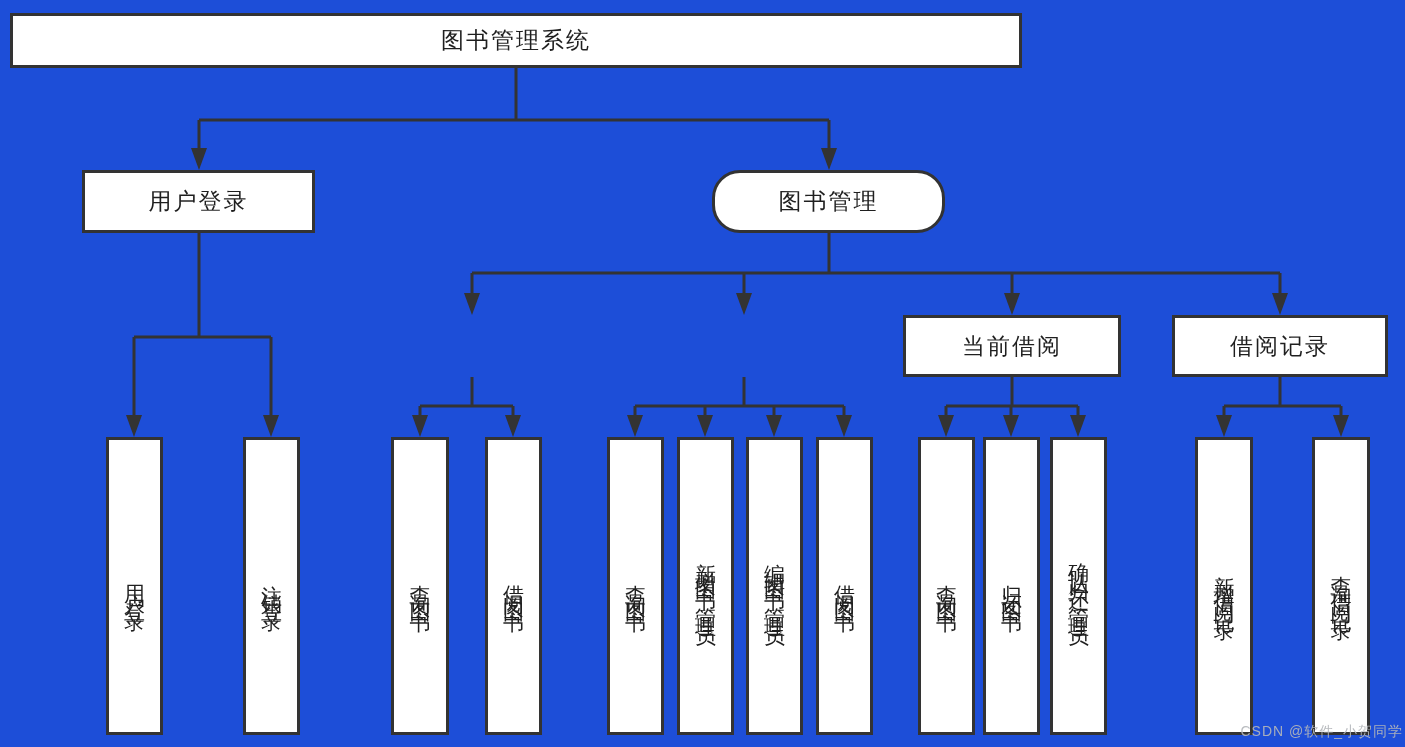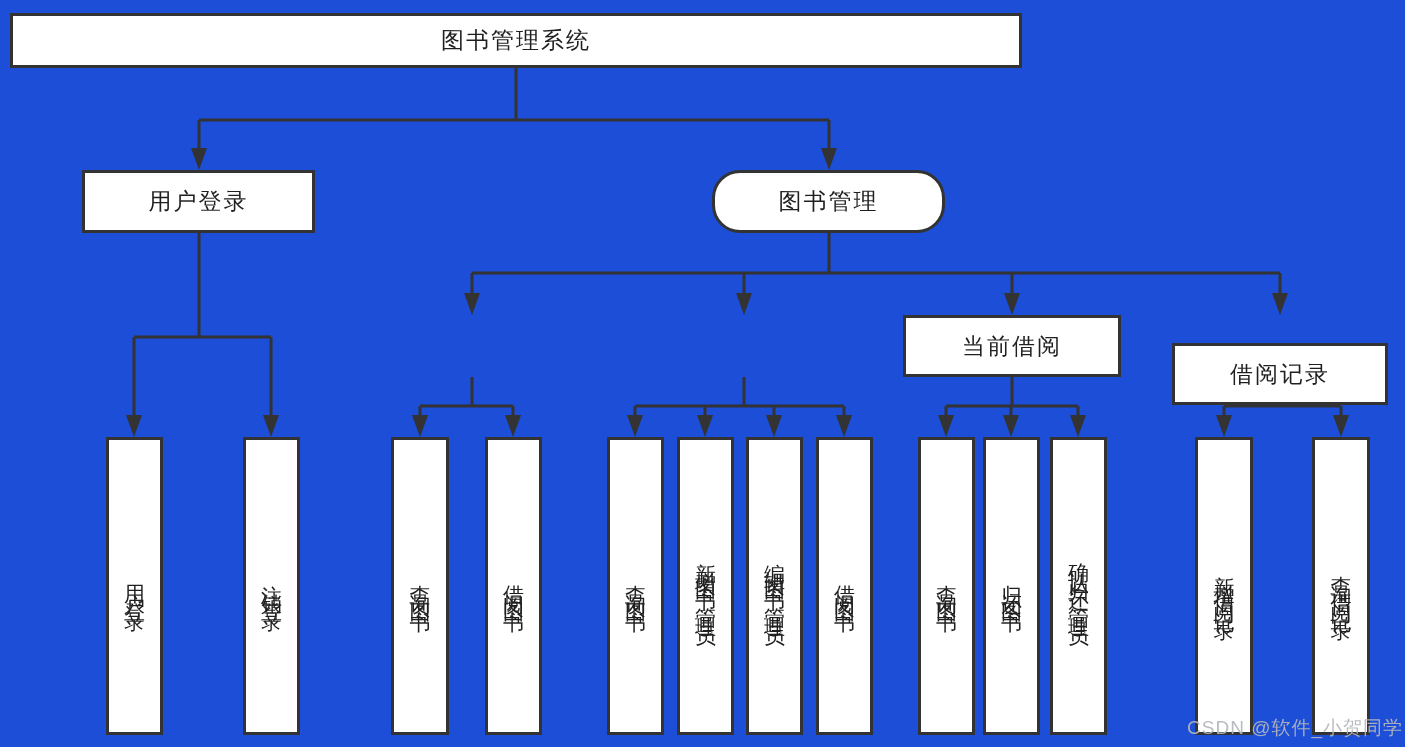--- a/index.html
+++ b/index.html
@@ -13,21 +13,21 @@
     display:flex;align-items:center;justify-content:center;color:#1f1f1f;z-index:1;
   }
   .lvl{font-size:23px;letter-spacing:2px;}
   .leaf{
     top:437px;height:298px;
     writing-mode:vertical-rl;text-orientation:mixed;
     font-size:21px;letter-spacing:9px;
   }
   .watermark{
     position:absolute;right:2px;bottom:6px;z-index:5;
-    font-size:19px;color:#b3b6ba;opacity:.92;letter-spacing:1px;
+    font-size:14px;color:#b3b6ba;opacity:.92;letter-spacing:1px;
   }
 </style>
 </head>
 <body>
 
 <div id="canvas">
 
   <svg id="connectors" width="1405" height="747" viewBox="0 0 1405 747">
       <g>
         <path d="M516 68 V120 M199 120 H829 M199 120 V162 M829 120 V162" stroke="#333333" stroke-width="3" fill="none"></path>
@@ -70,21 +70,21 @@
         <polygon points="1333,415 1349,415 1341,437" fill="#333333"></polygon>
       </g>
     </svg>
 
   <div class="box lvl" style="left:10px;top:13px;width:1012px;height:55px;">图书管理系统</div>
 
   <div class="box lvl" style="left:82px;top:170px;width:233px;height:63px;">用户登录</div>
   <div class="box lvl" style="left:712px;top:170px;width:233px;height:63px;border-radius:28px;">图书管理</div>
 
   <div class="box lvl" style="left:903px;top:315px;width:218px;height:62px;">当前借阅</div>
-  <div class="box lvl" style="left:1172px;top:315px;width:216px;height:62px;margin-top:28px;">借阅记录</div>
+  <div class="box lvl" style="left:1172px;top:315px;width:216px;height:62px;">借阅记录</div>
 
   <div class="box leaf" style="left:106px;width:57px;">用户登录</div>
   <div class="box leaf" style="left:243px;width:57px;">注销登录</div>
 
   <div class="box leaf" style="left:391px;width:58px;">查询图书</div>
   <div class="box leaf" style="left:485px;width:57px;">借阅图书</div>
 
   <div class="box leaf" style="left:607px;width:57px;">查询图书</div>
   <div class="box leaf" style="left:677px;width:57px;">新增图书（管理员）</div>
   <div class="box leaf" style="left:746px;width:57px;">编辑图书（管理员）</div>

